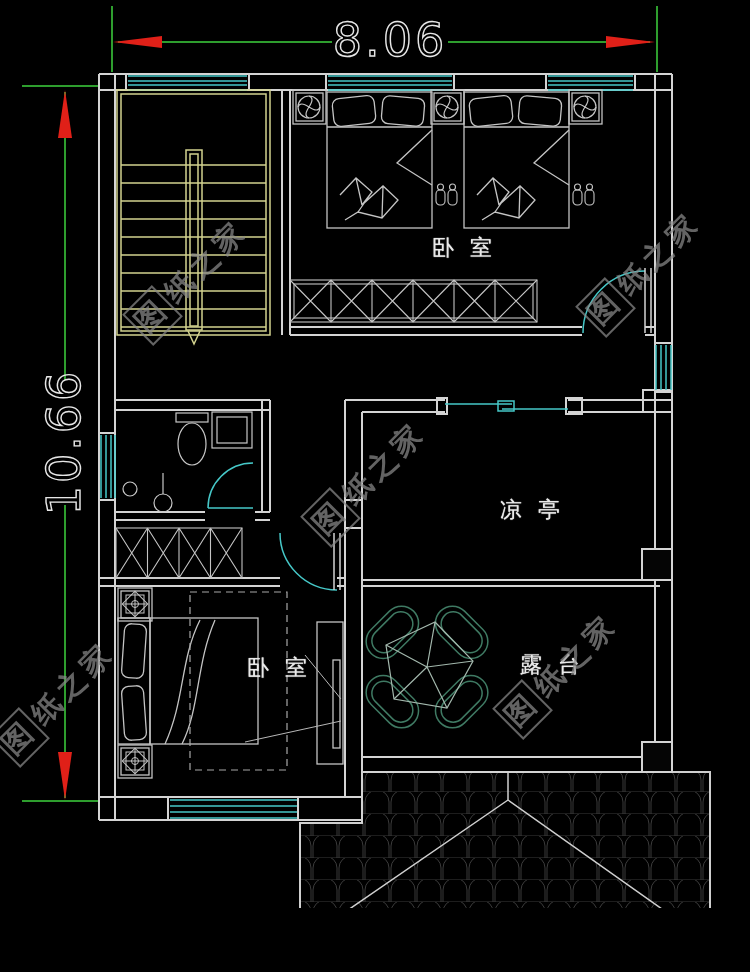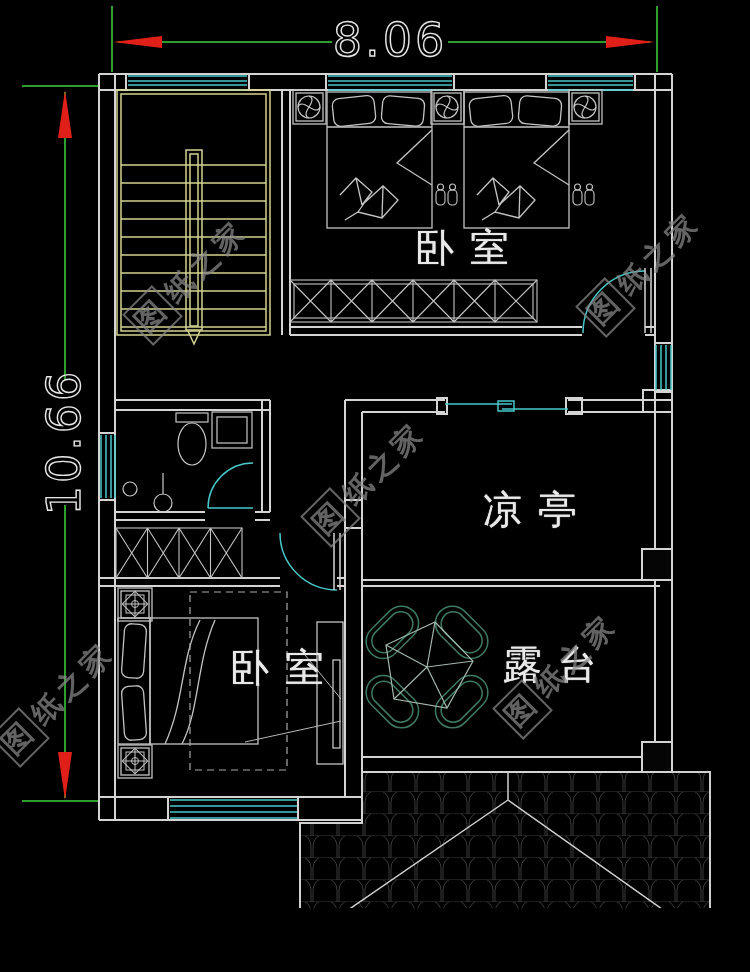--- a/index.html
+++ b/index.html
@@ -3,21 +3,21 @@
 <meta charset="utf-8">
 <style>
   html,body{margin:0;padding:0;background:#000;}
   #stage{position:relative;width:750px;height:908px;background:#000;overflow:hidden;
          font-family:"DejaVu Sans",sans-serif;}
   #plan-svg{position:absolute;left:0;top:0;}
   .txt{position:absolute;transform:translate(-50%,-50%);white-space:nowrap;z-index:5;}
   .dim-text{font-size:46px;font-weight:400;color:#d9d9d9;letter-spacing:3px;
             -webkit-text-fill-color:transparent;-webkit-text-stroke:1.4px #e6e6e6;}
   .dim-text-v{transform:translate(-50%,-50%) rotate(-90deg);}
-  .room-label{color:#e9e9e9;font-size:39px;font-weight:400;letter-spacing:16px;text-shadow:0 0 1px #fff;}
+  .room-label{color:#e9e9e9;font-size:22px;font-weight:400;letter-spacing:16px;text-shadow:0 0 1px #fff;}
   .room-label-sm{font-size:35px;letter-spacing:9px;}
   .watermark{color:#8a8a8a;opacity:.72;font-size:29px;letter-spacing:5px;font-weight:700;
              transform:translate(-50%,-50%) rotate(-45deg);}
   .wm-first{display:inline-block;border:2px solid #8a8a8a;padding:0 2px;margin-right:4px;}
 </style>
 </head>
 <body>
 
 <div id="stage">
 

